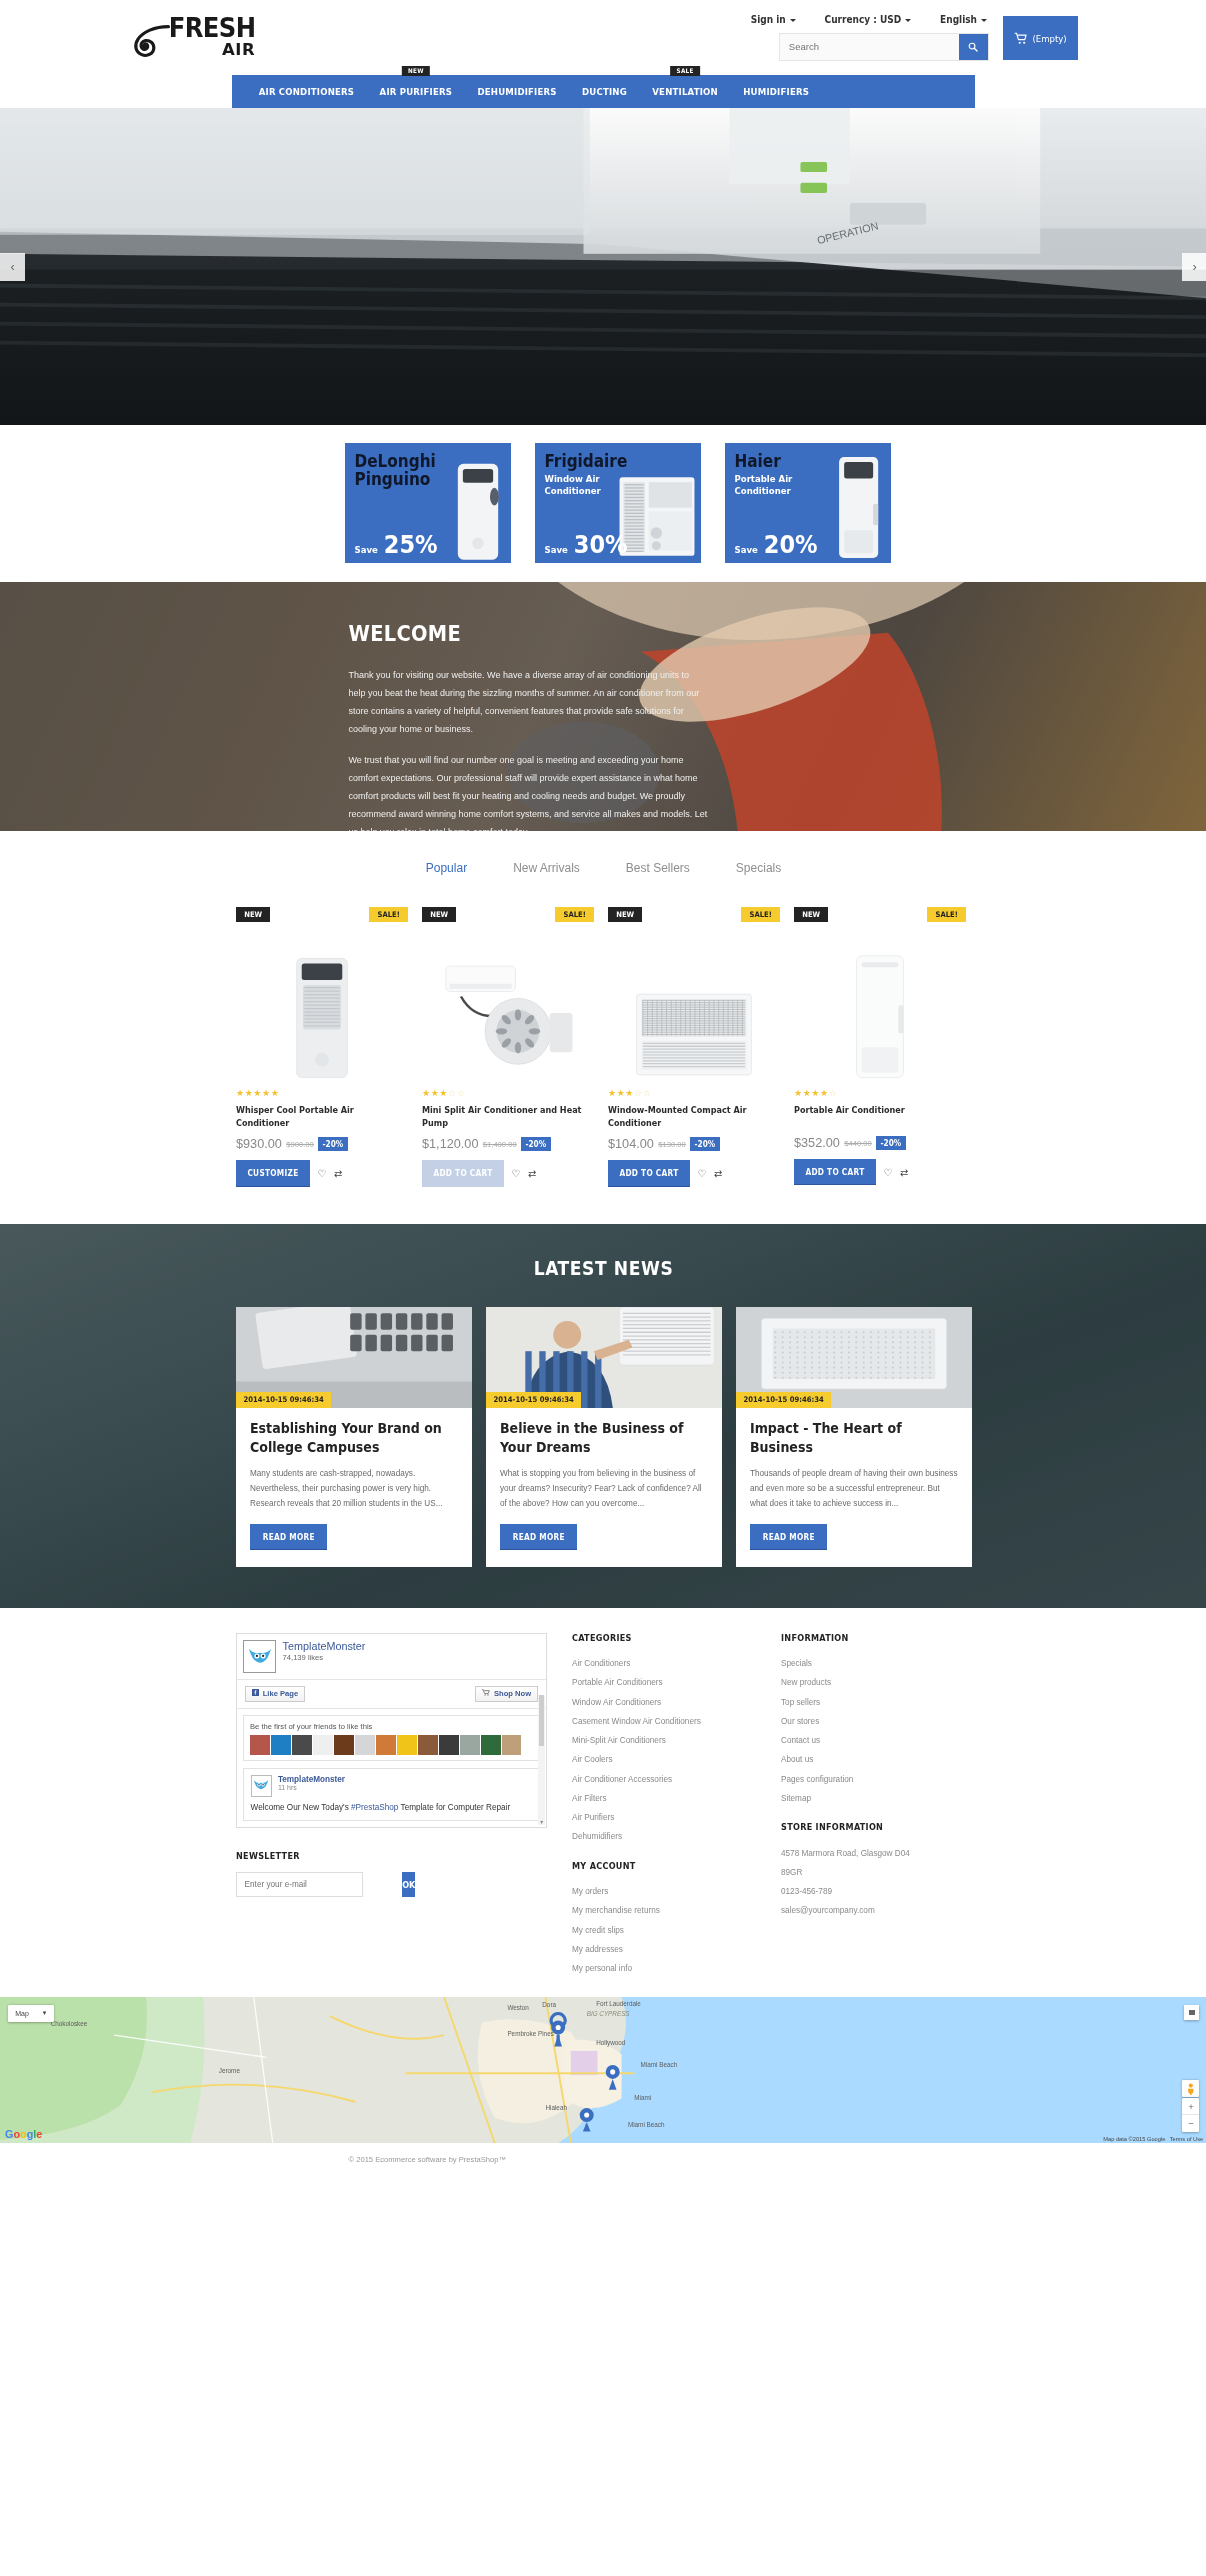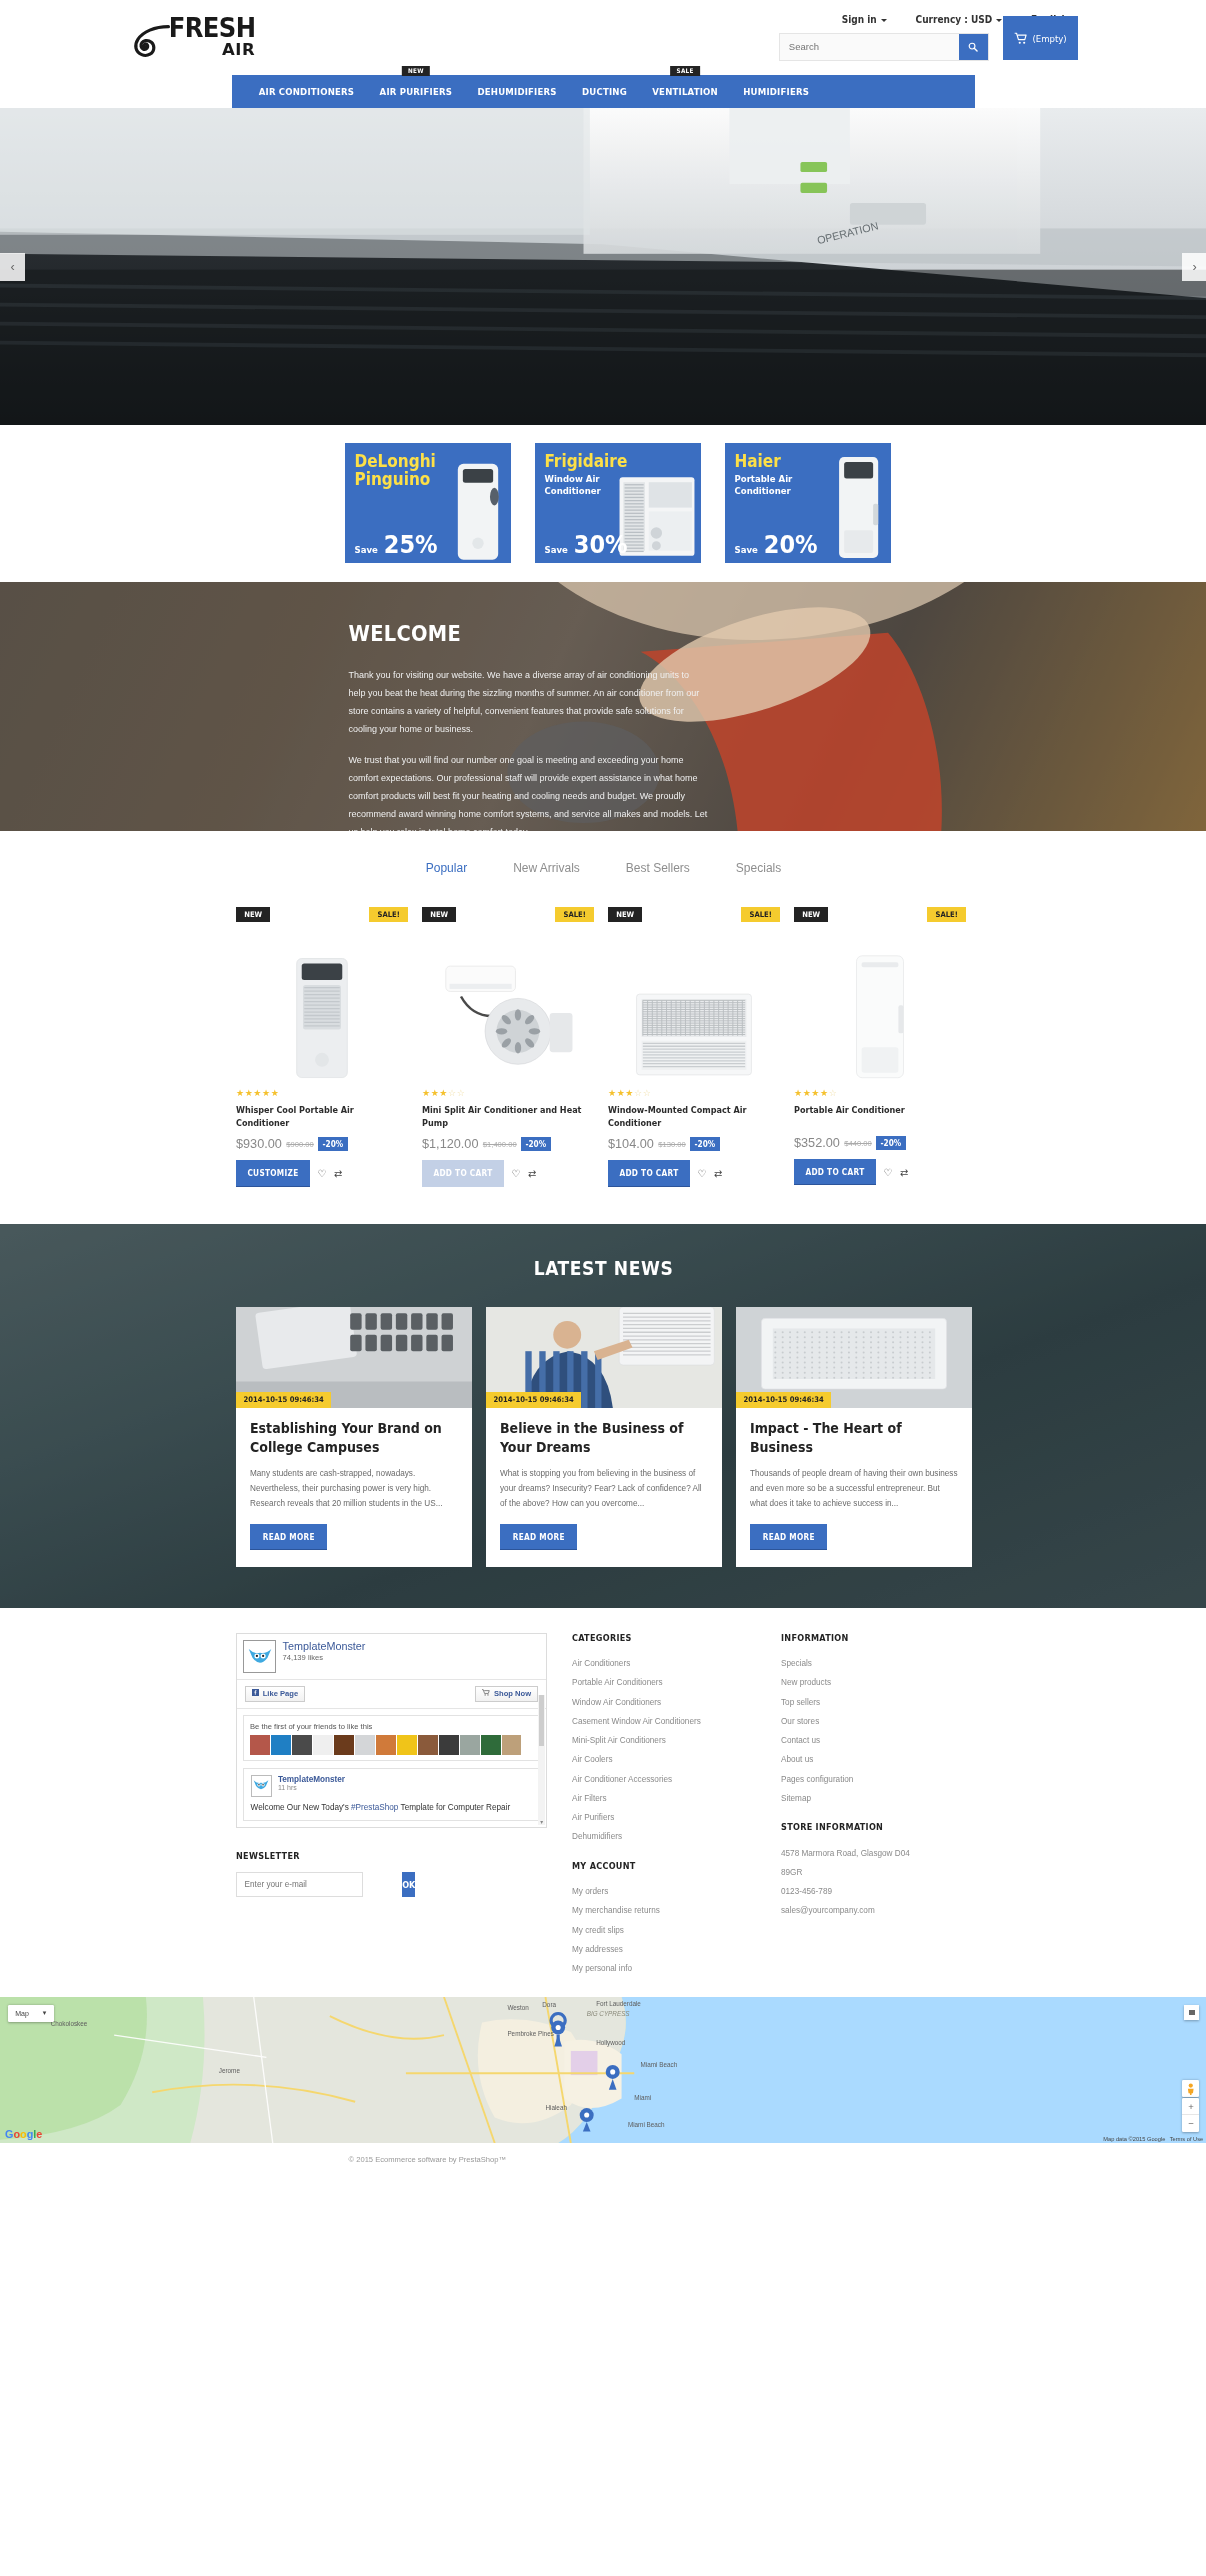--- a/index.html
+++ b/index.html
@@ -15,21 +15,21 @@
   .header { background:#fff; height: 75px; position: relative; }
   .header-inner { width: 974px; margin: 0 auto; display:flex; align-items:center; height:75px; padding: 0 12.7px; }
   .logo { display:flex; align-items:flex-start; margin-left: 0; }
   .logo-swirl { width: 42px; height: 42px; position: relative; margin-top: 5px;}
   .logo-swirl svg { display:block; }
   .logo-text { margin-left: -2.5px; line-height: 1; }
   .logo-fresh { font-size: 27px; font-weight: bold; letter-spacing: -0.6px; color:#1a1a1a; font-family:"DejaVu Sans", sans-serif; font-stretch: condensed;}
   .logo-air { font-size: 16.5px; font-weight: bold; color:#1a1a1a; text-align:right; letter-spacing: 0.6px; margin-top:1.3px; font-family:"DejaVu Sans", sans-serif;}
 
   .header-right { margin-left:auto; display:flex; flex-direction:column; align-items:flex-end; }
-  .header-top-links { display:flex; align-items:center; gap: 29px; margin-bottom: 7.6px; }
+  .header-top-links { display:flex; align-items:center; gap: 29px; margin-bottom: 7.6px; padding-right: 91px; }
   .hlink { font-size: 10px; color:#333; font-weight:600; cursor:pointer; white-space:nowrap; font-family:"DejaVu Sans Condensed","Liberation Sans",sans-serif;}
   .caret { display:inline-block; margin-left:3.8px; border-left:3.2px solid transparent; border-right:3.2px solid transparent; border-top:3.8px solid #333; vertical-align: middle;}
   .header-bottom-row { display:flex; align-items:stretch; }
   .search-box { display:flex; width: 210px; height: 28px; border:0.6px solid #e5e5e5; background:#fafafa;}
   .search-input { flex:1; border:none; background:transparent; padding: 0 9px; font-size:9.5px; color:#888; outline:none; font-family:"Liberation Sans",sans-serif;}
   .search-btn { width:29px; background:#3b6ec1; border:none; color:#fff; cursor:pointer; display:flex; align-items:center; justify-content:center;}
   .cart-btn { margin-left: 14px; width: 75px; background:#3b6ec1; display:flex; align-items:center; justify-content:center; gap:4.4px; color:#fff; cursor:pointer; height: 44px; margin-top:-16.5px;}
   .cart-txt { font-size: 9.5px; font-family:"DejaVu Sans Condensed","Liberation Sans",sans-serif;}
 
   
@@ -44,21 +44,21 @@
     background: linear-gradient(180deg,#d9dde0 0%, #c8ccd0 35%, #2a2e33 70%, #15181b 100%); }
   .hero-ac { position:absolute; left:0; top:0; width:100%; height:100%; }
   .hero-arrow { position:absolute; top:50%; transform:translateY(-50%); width:25px; height:28px; background:rgba(255,255,255,.85); display:flex; align-items:center; justify-content:center; cursor:pointer; color:#666; font-size:12.7px;}
   .hero-arrow.left { left:0; }
   .hero-arrow.right { right:0; }
 
   
   .promos { width:974px; margin:0 auto; display:flex; gap:24px; padding: 18px 228px 19px 228px; }
   .promo { position:relative; width: 166px; height:120px; background:#3b6ec1; overflow:hidden; cursor:pointer; flex:none;}
   .promo-text { position:absolute; left:10px; top:10px; z-index:2; }
-  .promo-brand { color:#fde047; font-size:17px; font-weight:bold; line-height:1.05; font-family:"DejaVu Sans Condensed","Liberation Sans",sans-serif;}
+  .promo-brand { color:#0f172a; font-size:17px; font-weight:bold; line-height:1.05; font-family:"DejaVu Sans Condensed","Liberation Sans",sans-serif;}
   .promo-sub { color:#fff; font-size:9.5px; font-weight:bold; line-height:1.3; margin-top:1.9px; font-family:"DejaVu Sans Condensed","Liberation Sans",sans-serif;}
   .promo-save { position:absolute; left:10px; bottom:6.3px; z-index:2; color:#fff; display:flex; align-items:baseline; gap:6px;}
   .promo-save .s { font-size:9.5px; font-weight:bold; font-family:"DejaVu Sans Condensed","Liberation Sans",sans-serif;}
   .promo-save .p { font-size:25px; font-weight:bold; line-height:1; font-family:"DejaVu Sans Condensed","Liberation Sans",sans-serif;}
   .promo-img { position:absolute; right:3.8px; bottom:0; z-index:1; }
 
   
   .welcome { width:1207px; height:249px; position:relative; overflow:hidden;
      background: linear-gradient(115deg,#6f6252 0%,#7d6a55 25%,#8a7a6a 45%,#5c5248 70%,#b8893f 100%); }
   .welcome::after { content:""; position:absolute; inset:0; background:rgba(60,58,56,.45); }

